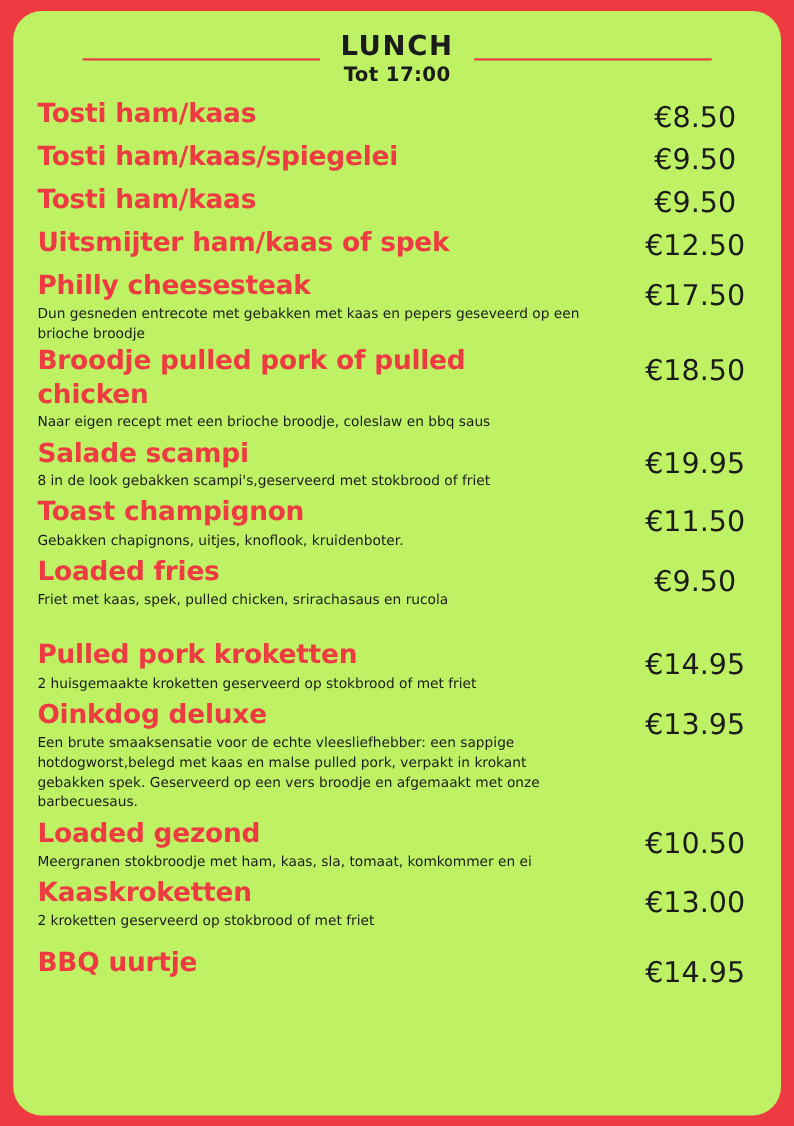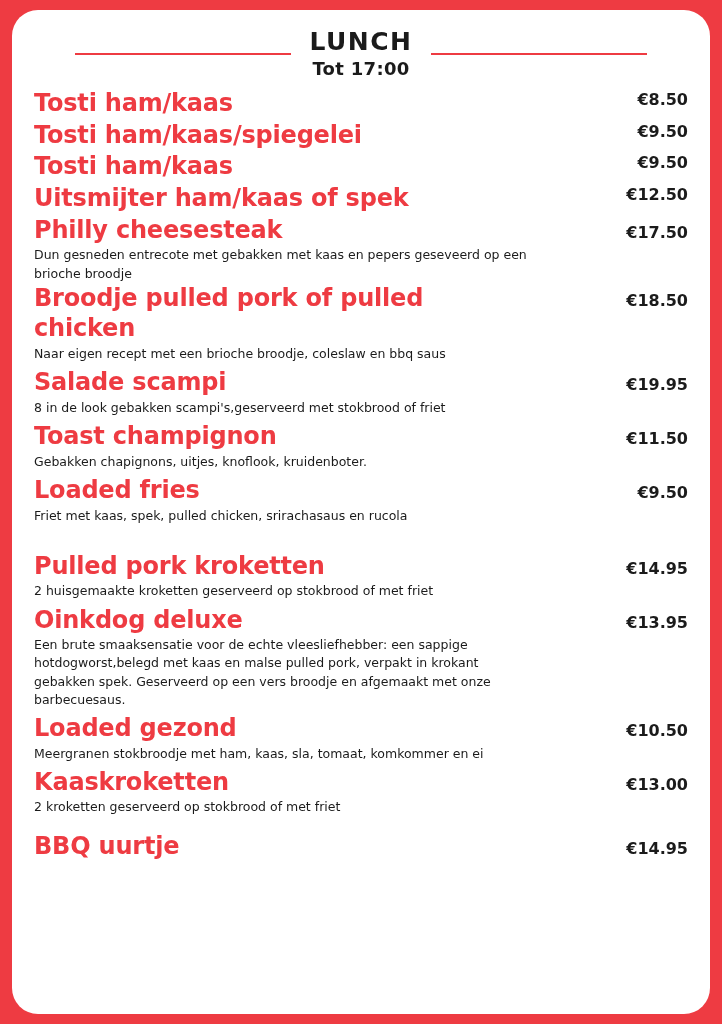--- a/index.html
+++ b/index.html
@@ -12,21 +12,21 @@
     background: #ee3b42;
     font-family: "DejaVu Sans", sans-serif;
     overflow: hidden;
   }
   .menu-card {
     position: absolute;
     left: 12px;
     top: 10px;
     width: 698px;
     height: 1004px;
-    background: #ffffff;
+    background: #bef264;
     border-radius: 26px;
     box-sizing: border-box;
     padding: 16px 22px 0 22px;
     overflow: hidden;
   }
   
   .header {
     display: flex;
     align-items: center;
     justify-content: center;
@@ -83,25 +83,25 @@
     color: #1b1b1b;
     font-weight: normal;
     font-size: 12.5px;
     line-height: 1.45;
     margin-top: 1px;
     max-width: 545px;
   }
   .item-price {
     flex: 0 0 auto;
     color: #1b1b1b;
-    font-weight: bold;
-    font-size: 16px;
+    font-weight: normal;
+    font-size: 26px;
     line-height: 1.5;
     width: 112px;
-    text-align: right;
+    text-align: center;
     padding-left: 20px;
     white-space: nowrap;
   }
   .item.has-desc .item-price {
     padding-top: 6px;
   }
   .item.tight .item-name { line-height: 1.32; }
   .gap-small { height: 4px; }
   .gap-medium { height: 14px; }
   .gap-large { height: 26px; }

